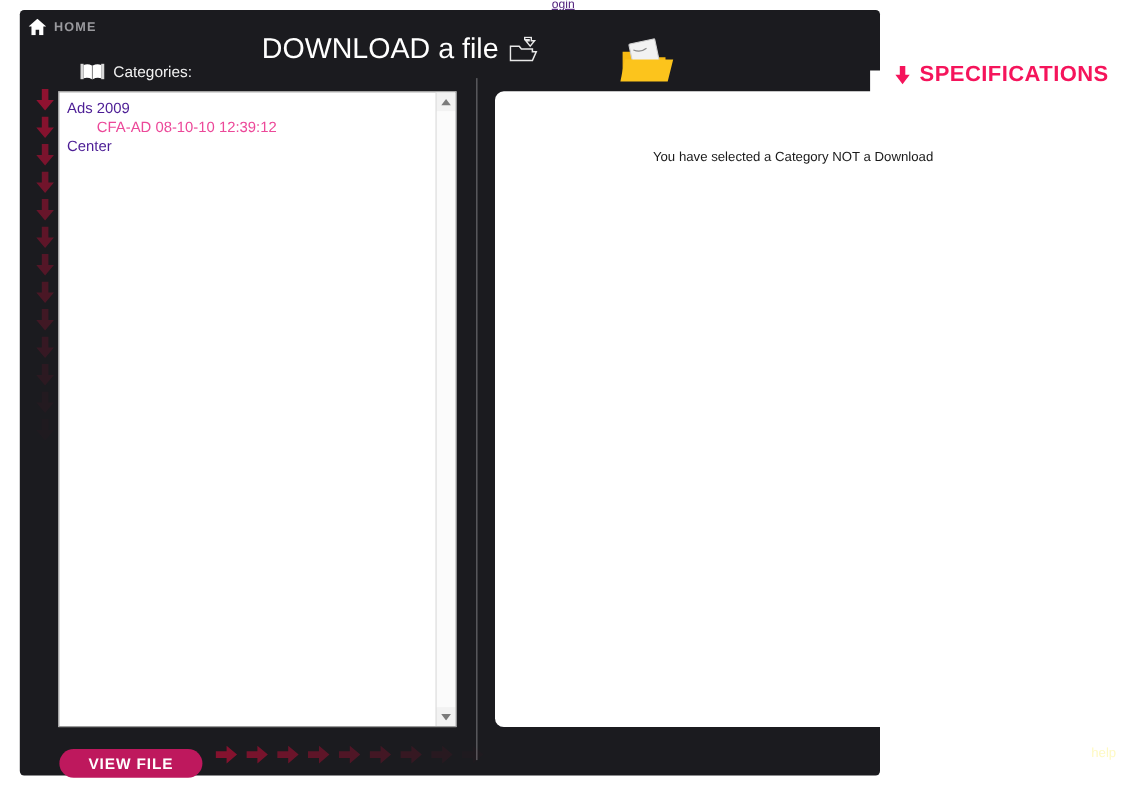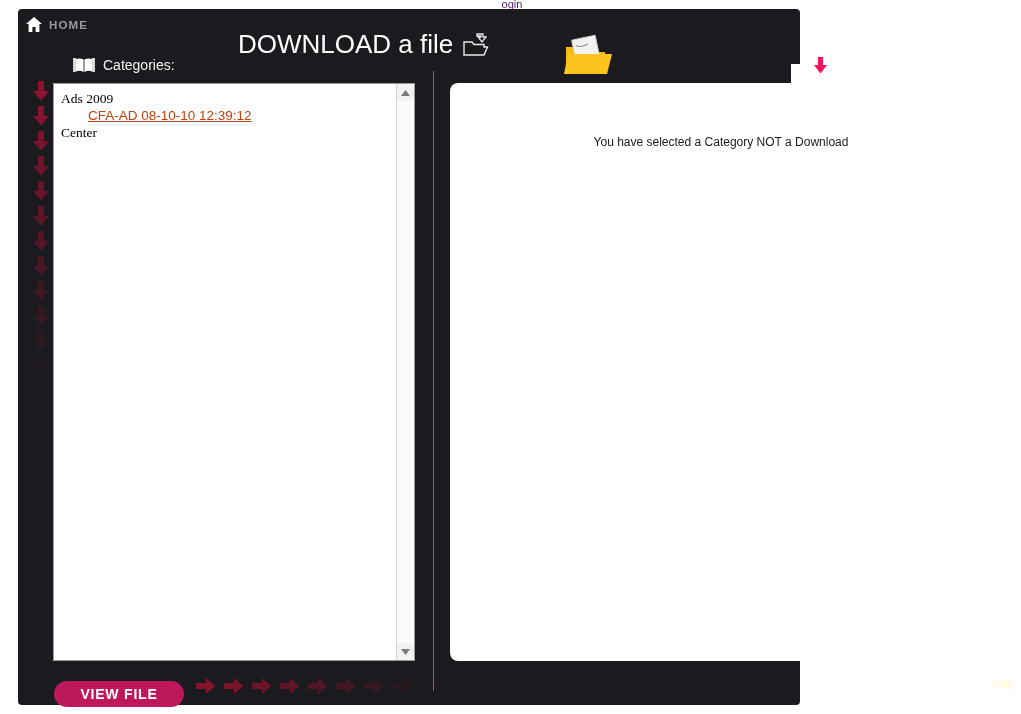--- a/index.html
+++ b/index.html
@@ -171,22 +171,22 @@
     right: 19px; bottom: 0;
     padding: 6px 0 0 7px;
     box-sizing: border-box;
   }
   .list-row {
     font-family: "Liberation Sans", sans-serif;
     font-size: 13.5px;
     line-height: 17px;
     white-space: nowrap;
   }
-  .list-row.cat { color: #000000; cursor: pointer; font-family: Liberation Serif, serif; }
-  .list-row.file { color: #c2410c; padding-left: 27px; cursor: pointer; text-decoration: underline; }
+  .list-row.cat { color: #4c1d95; cursor: pointer; }
+  .list-row.file { color: #ec4899; padding-left: 27px; cursor: pointer; }
 
   
   #list-scroll {
     position: absolute;
     right: 0; top: 0;
     width: 18px;
     height: 100%;
     background: #f2f2f2;
     border-left: 1px solid #d7d7d7;
     box-sizing: border-box;
@@ -327,20 +327,21 @@
         </svg>
       </span>
     </div>
 
     <div id="specs">
       <span>
         <svg class="ico" width="15" height="17" viewBox="0 0 15 17">
           <path d="M5 0 L10 0 L10 8 L14 8 L7.5 16.5 L1 8 L5 8 Z" fill="#f5145b"></path>
         </svg>
       </span>
+      <span>SPECIFICATIONS</span>
     </div>
 
     <div id="categories-head">
       <span>
         <svg class="ico" width="22" height="16" viewBox="0 0 22 16">
           <rect x="0" y="1" width="3" height="14" fill="#d8d8d8"></rect>
           <rect x="19" y="1" width="3" height="14" fill="#d8d8d8"></rect>
           <path d="M3 2 Q7 0.5 10.6 2.6 L10.6 15 Q7 13 3 14.2 Z" fill="#ffffff"></path>
           <path d="M19 2 Q15 0.5 11.4 2.6 L11.4 15 Q15 13 19 14.2 Z" fill="#ffffff"></path>
           <rect x="10.6" y="2.4" width="0.8" height="12.8" fill="#9a9a9a"></rect>

